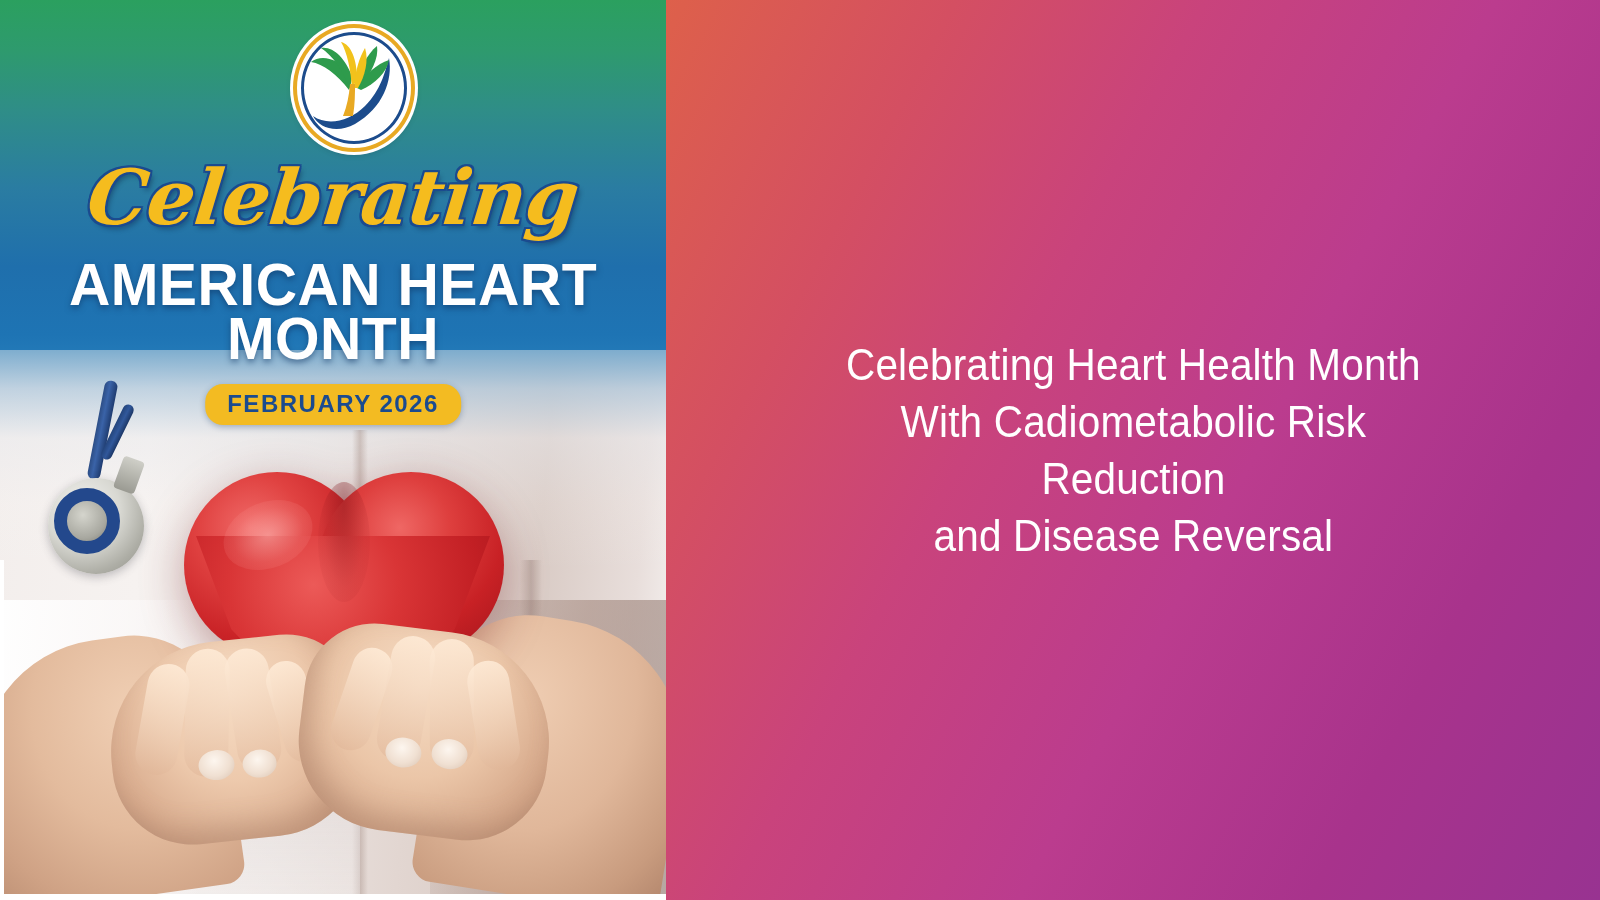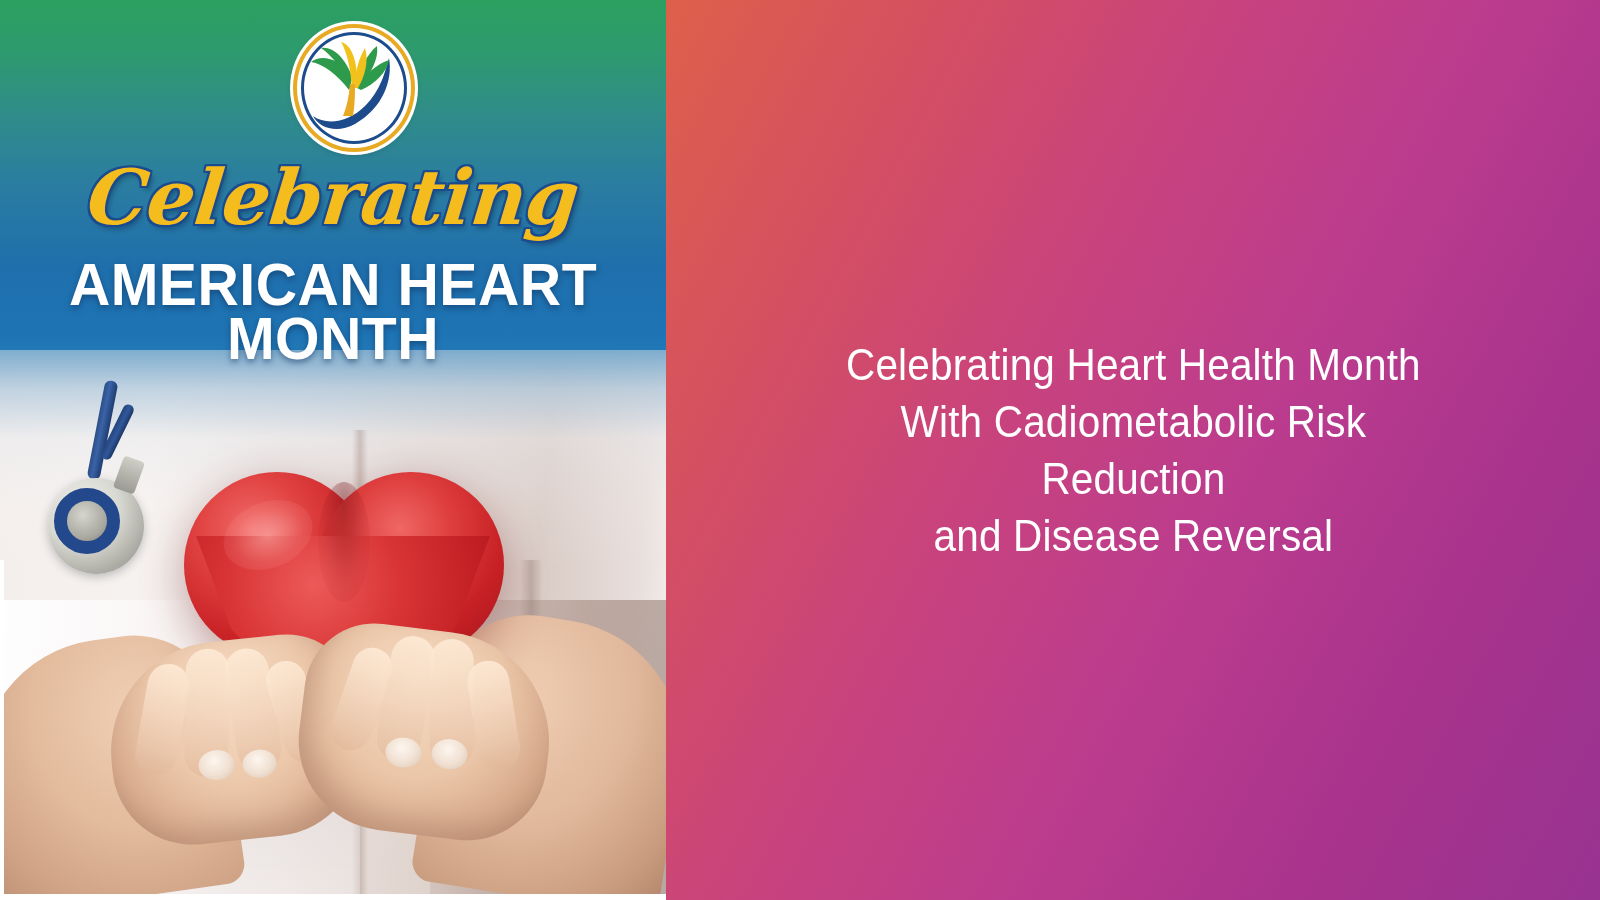--- a/index.html
+++ b/index.html
@@ -454,18 +454,19 @@
 
           <path d="M53 56 C 52 68, 50 78, 46 88 L 56 88 C 58 76, 58 66, 58 56 Z" fill="#E8A923"></path>
         </g>
       </svg>
       <div class="inner-ring"></div>
     </div>
 
     <div class="banner-script">Celebrating</div>
     <div class="banner-l1">AMERICAN HEART</div>
     <div class="banner-l2">MONTH</div>
+    <div class="date-pill">FEBRUARY 2026</div>
 
     <div class="edge-left"></div>
     <div class="edge-bottom"></div>
   </div>
 
 </div>
 
 </body></html>

